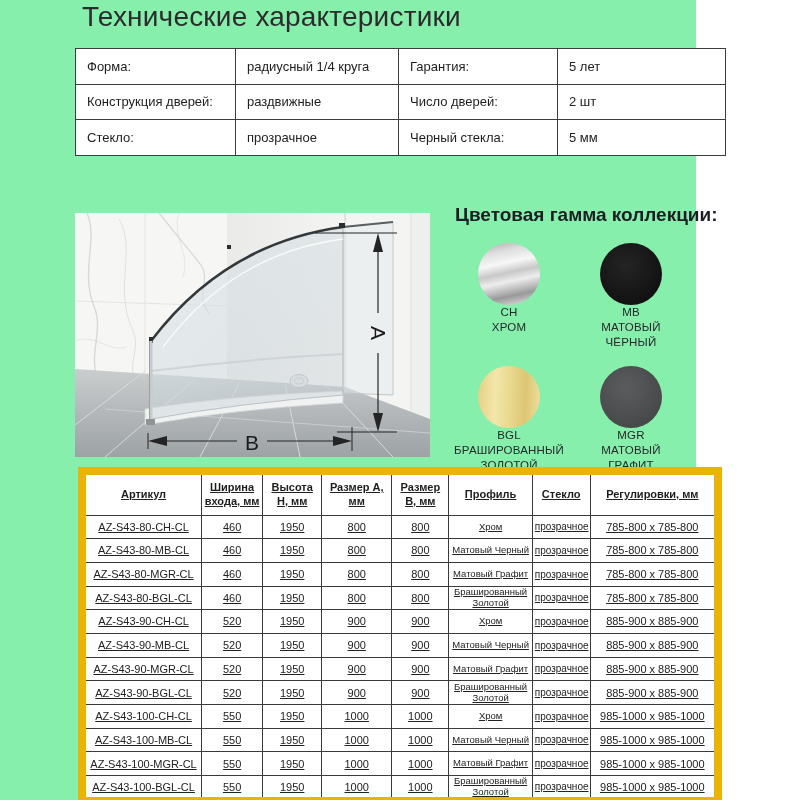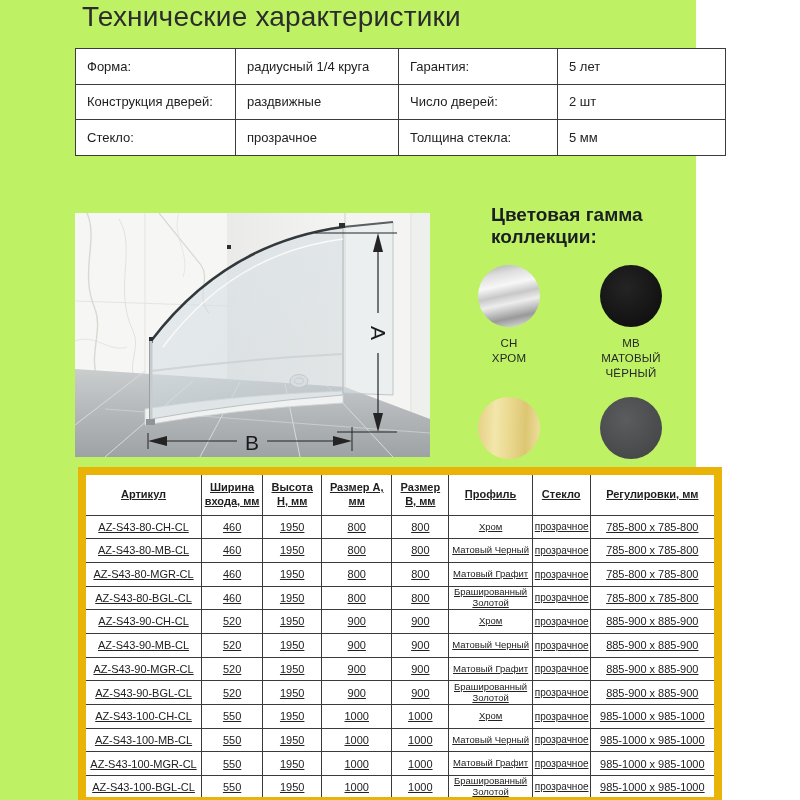--- a/index.html
+++ b/index.html
@@ -1,46 +1,46 @@
 <!DOCTYPE html>
 <html><head>
 <meta charset="utf-8">
 <style>
   * { margin:0; padding:0; box-sizing:border-box; }
   html,body { width:800px; height:800px; background:#ffffff;
     font-family:"Liberation Sans", sans-serif; color:#222; overflow:hidden; }
-  #page { position:relative; width:696px; height:800px; background:#bef264; }
+  #page { position:relative; width:696px; height:800px; background:#86efac; }
 
   
   .page-title { position:absolute; left:82px; top:1px; font-size:28px;
     font-weight:500; color:#2c2c2c; letter-spacing:.2px; }
 
   
   .specs-wrap { position:absolute; left:75px; top:48px; width:650px; }
   table.specs { width:650px; border-collapse:collapse; table-layout:fixed; }
   table.specs td { border:1.5px solid #3c3c3c; height:35.5px;
     font-size:13px; padding:2px 6px 2px 11px; vertical-align:middle; background:#fff; }
   table.specs td.lbl { font-weight:normal; color:#1d1d1d; }
   table.specs td.val { color:#222; }
 
   
   .diagram { position:absolute; left:75px; top:213px; width:355px; height:244px; }
 
   
   .colors { position:absolute; left:448px; top:204px; width:300px; }
-  .colors-title { font-size:19px; font-weight:bold; color:#1b1e23; margin-bottom:17px; padding-left:7px;margin-left:36px; }
+  .colors-title { font-size:19px; font-weight:bold; color:#1b1e23; margin-bottom:17px; padding-left:7px; }
   .swatch-grid { display:grid; grid-template-columns:122px 122px; column-gap:0;
     row-gap:16px; justify-items:center; }
   .swatch-cell { display:flex; flex-direction:column; align-items:center; }
   .swatch-circle { width:62px; height:62px; border-radius:50%; }
   .sw-chrome { background:linear-gradient(168deg,#a9a9a9 0%,#dedede 18%,#f7f7f7 34%,#c8c8c8 48%,#ededed 60%,#999999 80%,#d6d6d6 94%); }
   .sw-black  { background:radial-gradient(circle at 42% 36%, #242424 0%, #111111 75%); }
   .sw-gold   { background:linear-gradient(92deg,#e5d084 0%,#f3e6aa 28%,#e9d88e 52%,#dcc673 76%,#efdf9e 100%); }
   .sw-graphite { background:radial-gradient(circle at 42% 36%, #5b5c5e 0%, #464749 78%); }
-  .swatch-label { margin-top:9px; font-size:11.5px; line-height:1.3; text-align:center;
+  .swatch-label { font-size:11.5px; line-height:1.3; text-align:center;
     color:#26282b; letter-spacing:.2px; }
 
   
   .products-wrap { position:absolute; left:78px; top:467px; width:644px; }
   table.products { width:644px; border-collapse:collapse; table-layout:fixed;
     border:8px solid #eab308;text-decoration:underline; }
   table.products th { border:1px solid #3a3a3a; height:44px; font-size:11px;
     font-weight:bold; color:#1d1d1d; text-align:center; vertical-align:middle;
     line-height:1.25; padding:1px 2px; background:#fff; }
   table.products td { border:1px solid #3a3a3a; height:23.7px; font-size:11px;
@@ -75,21 +75,21 @@
           </tr>
           <tr>
             <td class="lbl">Конструкция дверей:</td>
             <td class="val">раздвижные</td>
             <td class="lbl">Число дверей:</td>
             <td class="val">2 шт</td>
           </tr>
           <tr>
             <td class="lbl">Стекло:</td>
             <td class="val">прозрачное</td>
-            <td class="lbl">Толщина стекла:</td>
+            <td class="lbl">Черный стекла:</td>
             <td class="val">5 мм</td>
           </tr>
         </tbody>
     </table>
   </div>
 
   <div class="diagram">
     <svg width="355" height="244" viewBox="0 0 355 244">
       <defs>
         <linearGradient id="floorGrad" x1="0" y1="0" x2="0" y2="1">

